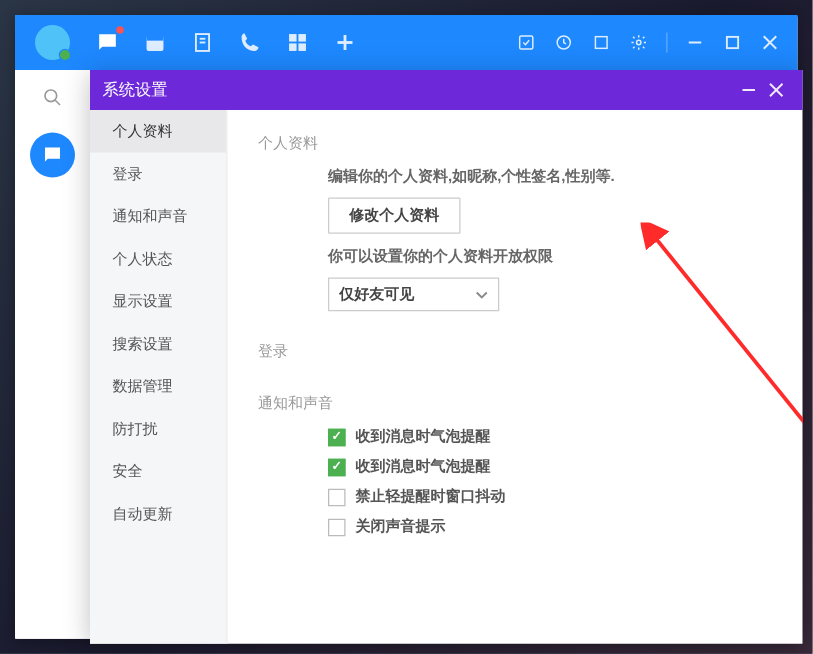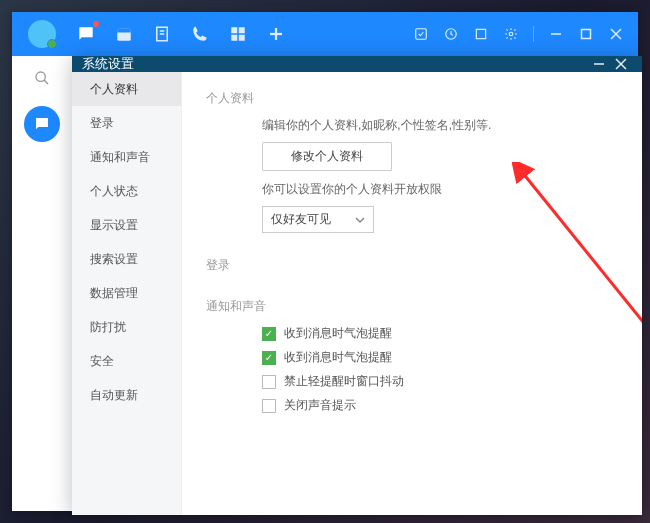--- a/index.html
+++ b/index.html
@@ -18,36 +18,36 @@
 .tb-spacer { flex: 1; }
 .tb-right { display: flex; gap: 14px; align-items: center; margin-right: 6px; }
 .tb-wicon { width: 16px; height: 16px; color: #fff; opacity: 0.85; cursor: pointer; display: flex; align-items: center; justify-content: center; }
 
 .body-area { flex: 1; display: flex; position: relative; }
 .left-col { width: 60px; background: #fff; display: flex; flex-direction: column; align-items: center; padding-top: 8px; gap: 14px; }
 .search-circle { width: 28px; height: 28px; border-radius: 50%; display: flex; align-items: center; justify-content: center; color: #999; }
 .chat-item { width: 36px; height: 36px; border-radius: 50%; background: #1e88ff; display: flex; align-items: center; justify-content: center; color: #fff; }
 
 .settings-window { position: absolute; top: 0; left: 60px; right: -4px; bottom: -4px; background: #fff; box-shadow: 0 2px 20px rgba(0,0,0,0.25); display: flex; flex-direction: column; }
-.settings-titlebar { height: 16px; background: #0c4a6e; display: flex; align-items: center; padding: 0 10px; color: #fff; font-size: 13px; }
+.settings-titlebar { height: 32px; background: #6d28d9; display: flex; align-items: center; padding: 0 10px; color: #fff; font-size: 13px; }
 .st-spacer { flex: 1; }
 .st-btn { width: 22px; height: 22px; display: flex; align-items: center; justify-content: center; cursor: pointer; opacity: 0.9; }
 
 .settings-body { flex: 1; display: flex; overflow: hidden; justify-content: flex-end; }
 .sidebar { width: 110px; background: #f5f6f8; border-right: 1px solid #eee; overflow-y: auto; }
 .sidebar-item { height: 34px; display: flex; align-items: center; padding-left: 18px; font-size: 12px; color: #555; cursor: pointer; }
 .sidebar-item.active { background: #e8e8ea; color: #333; }
 
 .content { flex: 1; padding: 18px 24px; overflow-y: auto; font-size: 12px; color: #555; position: relative; }
 .section { margin-bottom: 24px; }
 .section-title { color: #999; font-size: 12px; margin-bottom: 10px; }
-.section-body { margin-left: 56px; }
+.section-body { margin-left: 56px; font-weight: bold; }
 .desc { color: #666; margin-bottom: 8px; font-size: 12px; }
-.btn { display: inline-block; border: 1px solid #ccc; background: #fff; padding: 5px 28px; font-size: 12px; color: #444; cursor: pointer; border-radius: 1px; margin-bottom: 10px; }
-.select { display: flex; align-items: center; justify-content: space-between; border: 1px solid #ccc; width: 112px; padding: 4px 8px; font-size: 12px; color: #444; cursor: pointer; }
+.btn { display: inline-block; border: 1px solid #ccc; background: #fff; padding: 5px 16px; font-size: 12px; color: #444; cursor: pointer; border-radius: 1px; margin-bottom: 10px; }
+.select { display: flex; align-items: center; justify-content: space-between; border: 1px solid #ccc; width: 137px; padding: 4px 8px; font-size: 12px; color: #444; cursor: pointer; }
 .chk-row { display: flex; align-items: center; gap: 8px; margin-bottom: 7px; }
 .chk { width: 14px; height: 14px; border: 1px solid #bbb; background: #fff; display: inline-flex; align-items: center; justify-content: center; flex-shrink: 0; }
 .chk.checked { background: #4caf50; border-color: #4caf50; }
 .chk.checked::after { content: '✓'; color: #fff; font-size: 10px; line-height: 1; }
 .chk.disabled { background: #eee; border-color: #ddd; }
 .chk-label { color: #555; }
 .chk-label.disabled { color: #bbb; }
 .hint { color: #bbb; font-size: 12px; margin: 4px 0 8px 0; }
 
 .arrow { position: absolute; top: 90px; left: 330px; pointer-events: none; }

